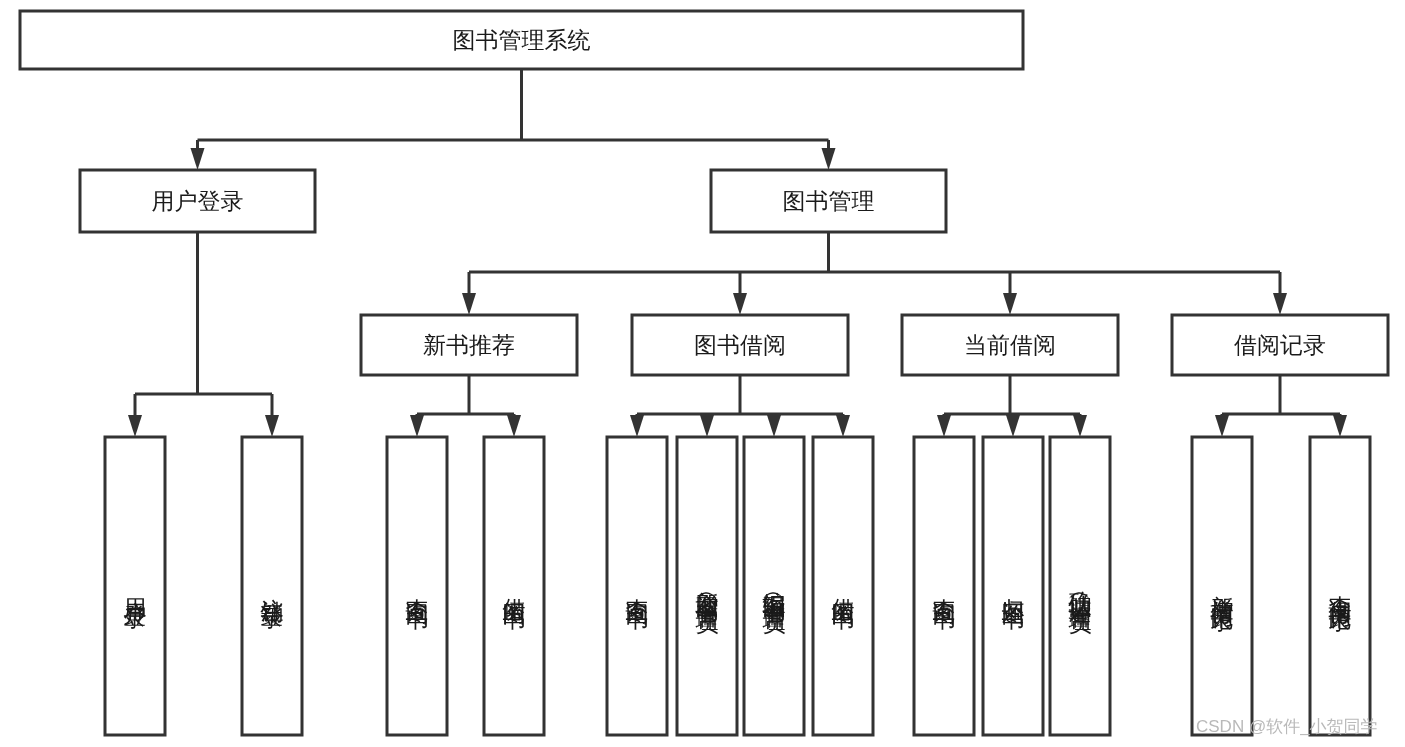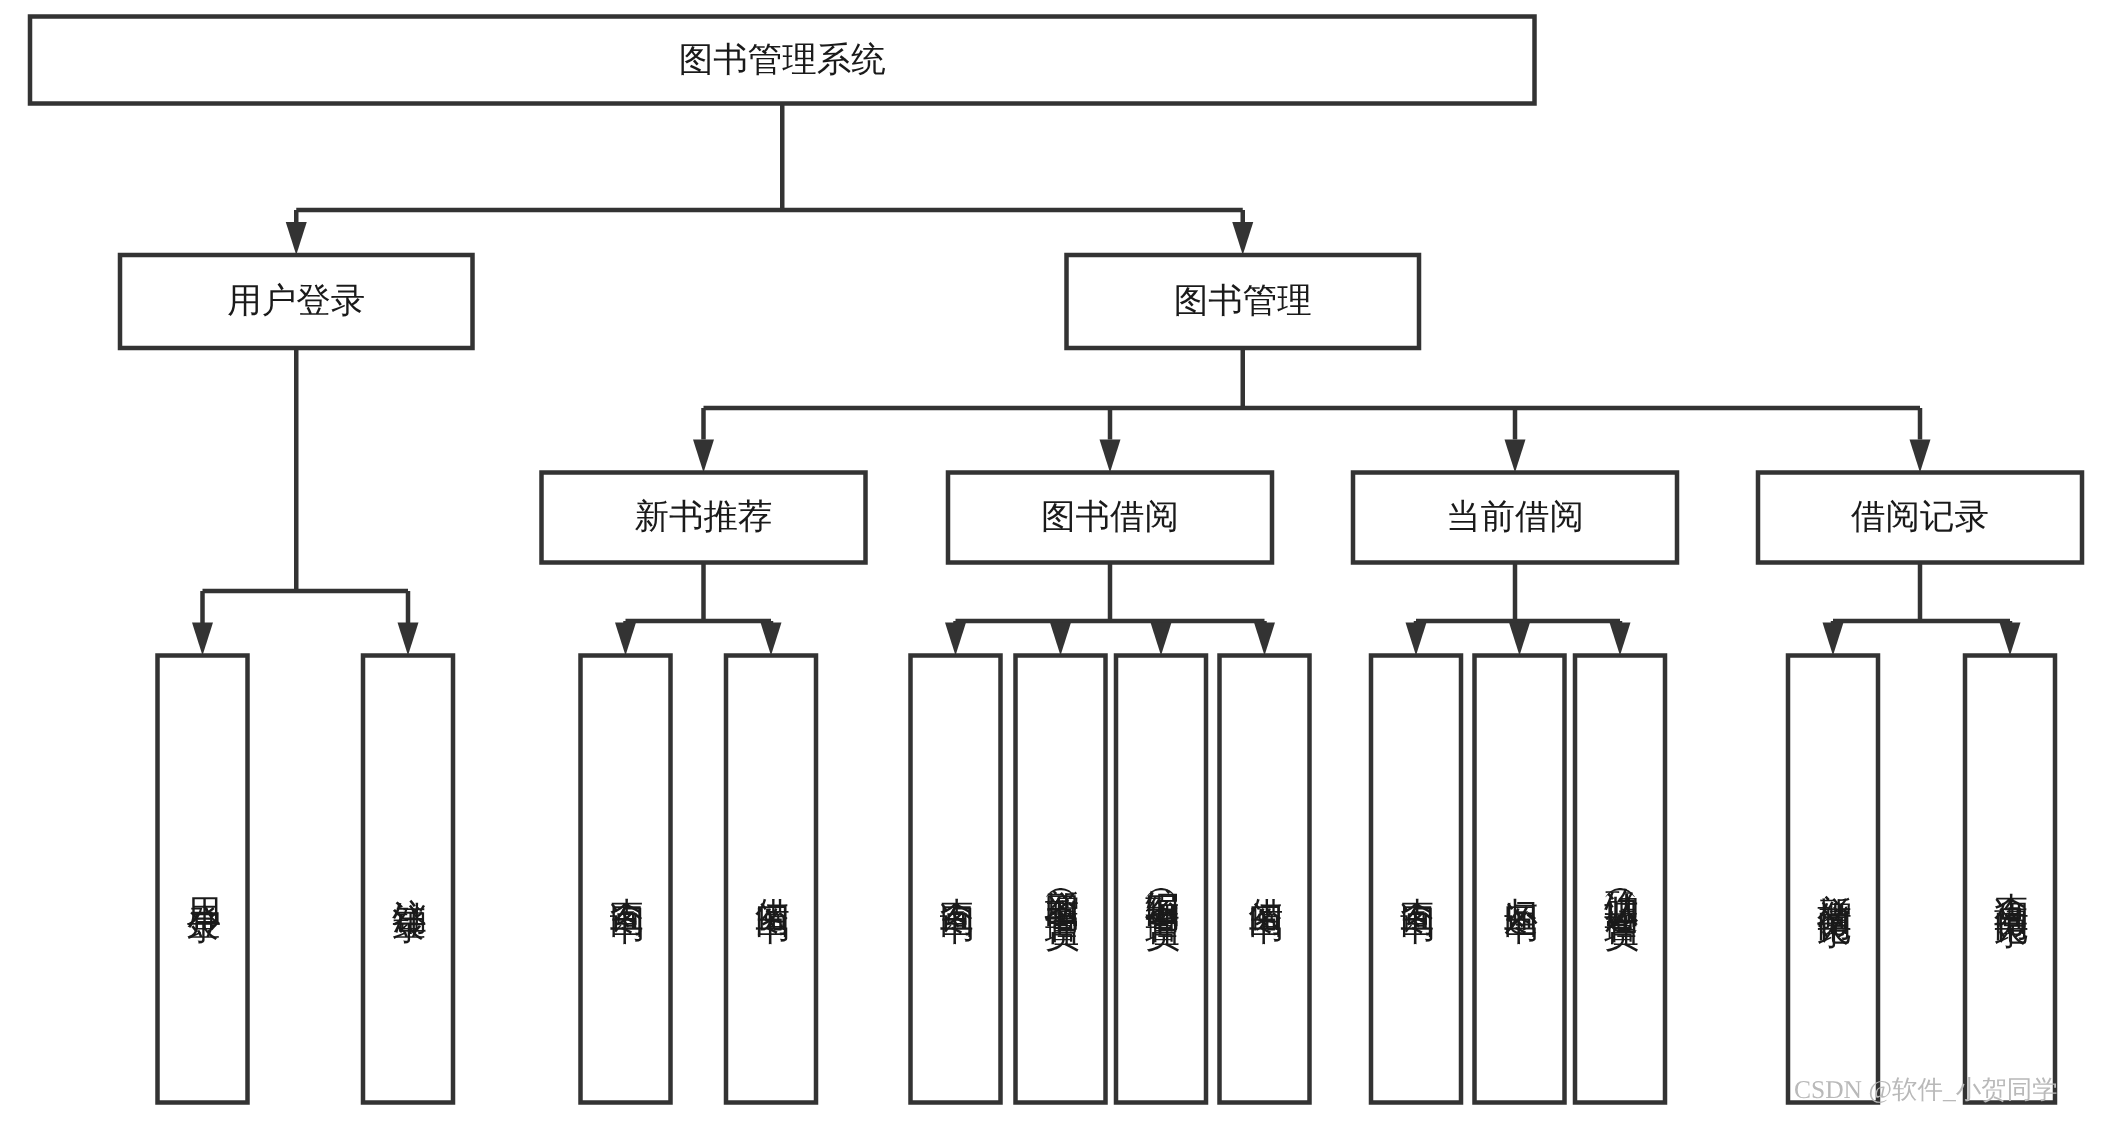--- a/index.html
+++ b/index.html
@@ -30,21 +30,21 @@
     text-align:center;
     font-family:"DejaVu Sans","Liberation Sans",sans-serif;
     white-space:nowrap;
     pointer-events:none;
   }
   .watermark{
     position:absolute;
     font-size:17px;
     color:#b9b9b9;
     left:1196px;top:715px;
-    font-family:Liberation Serif, serif;
+    font-family:Liberation Sans, sans-serif;
     white-space:nowrap;
   }
 </style>
 </head>
 <body>
 
 <div id="diagram-root">
   <svg id="tree" viewBox="0 0 1405 747" xmlns="http://www.w3.org/2000/svg">
     <g id="edges-layer">
         <line x1="521.5" y1="69" x2="521.5" y2="140" class="edge"></line>

